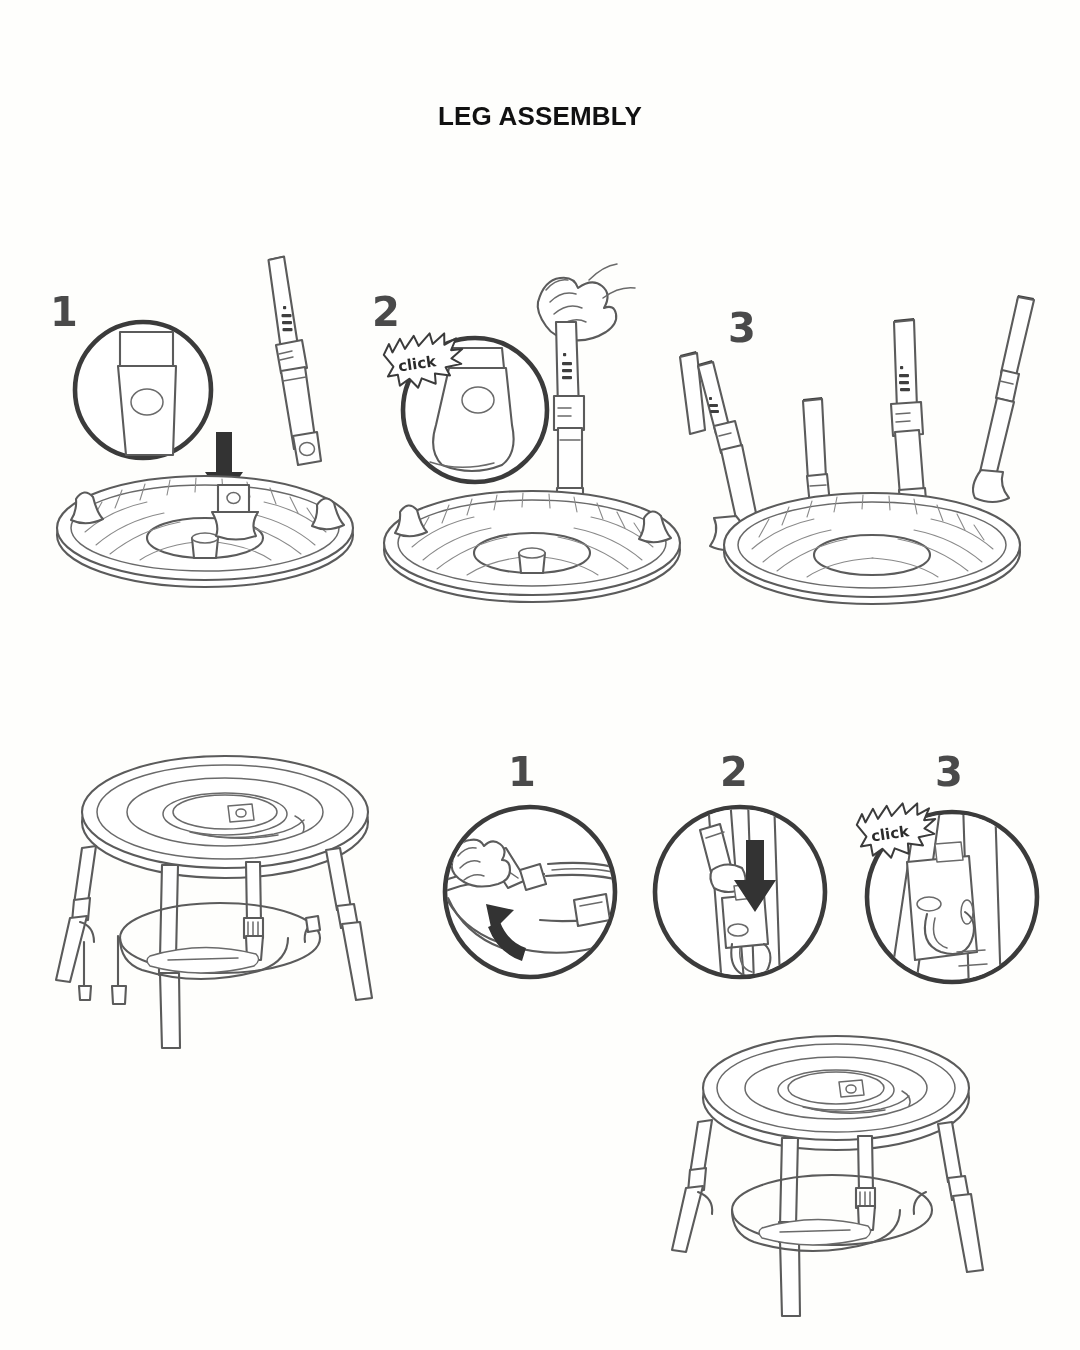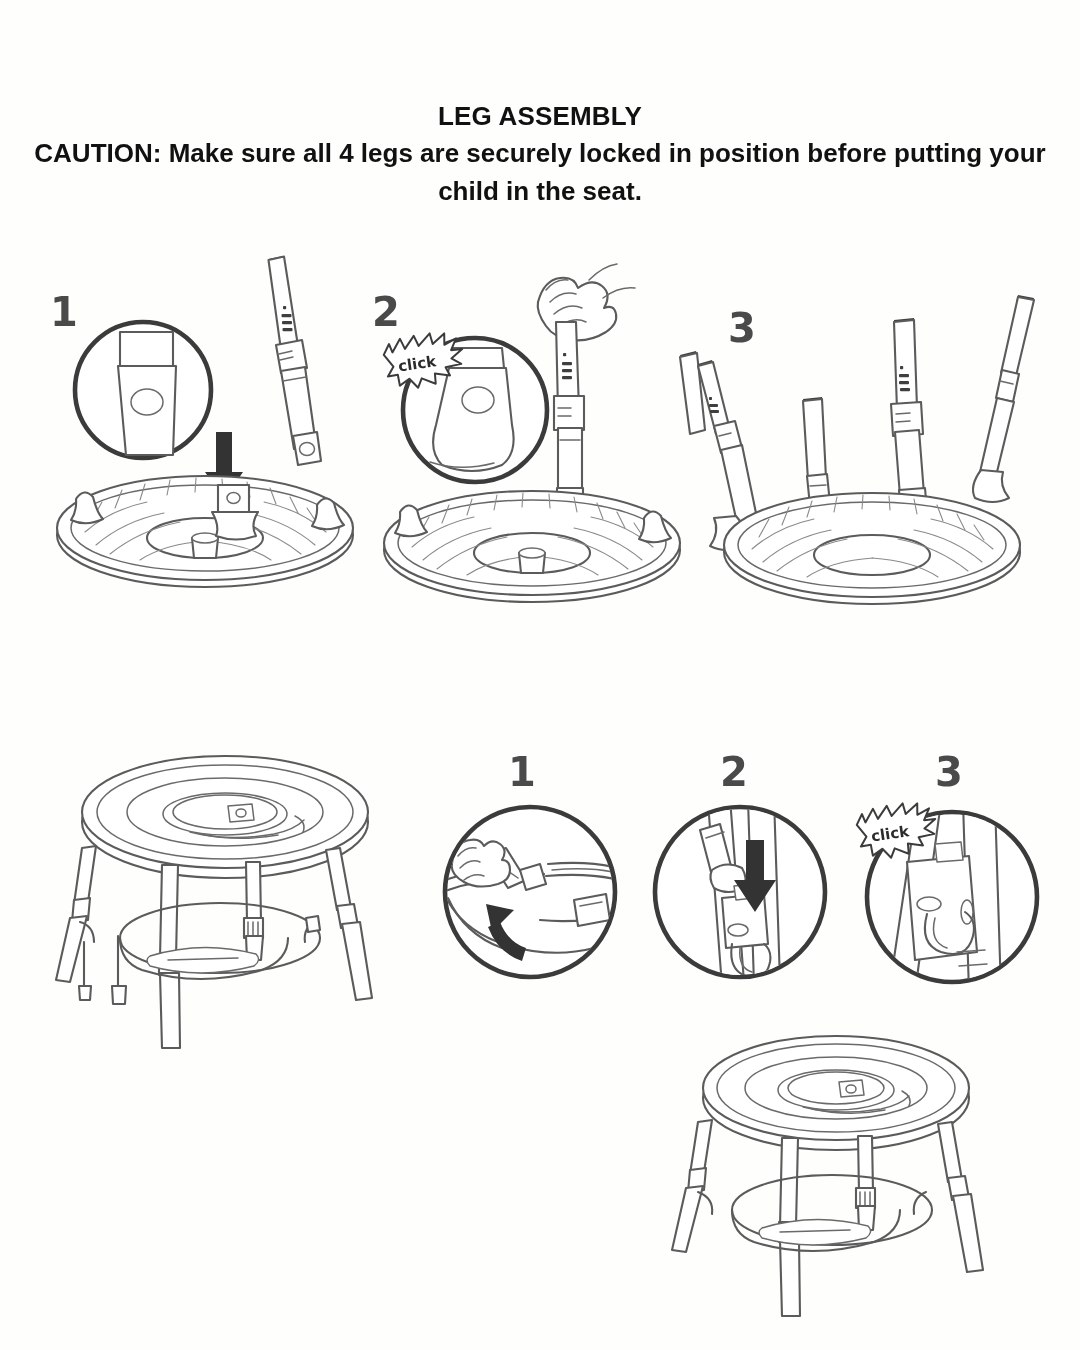--- a/index.html
+++ b/index.html
@@ -78,21 +78,20 @@
     fill: #2b2b2b;
   }
 </style>
 </head>
 <body>
 
 <div class="page">
 
   <div class="heading-block" id="leg-heading-block">
     <div class="h-title">LEG ASSEMBLY</div>
-    <div class="h-caution">CAUTION: Make sure all 4 legs are securely locked in position before putting your child in the seat.</div>
   </div>
 
   <div class="figure" style="left:40px; top:250px; width:330px; height:360px;">
     <div class="step-num" style="left:10px; top:42px;">1</div>
 
     <svg width="330" height="360" viewBox="0 0 330 360">
 
       <g>
         <circle cx="103" cy="140" r="68" fill="#ffffff" stroke="#3b3b3b" stroke-width="4.6"></circle>
 

